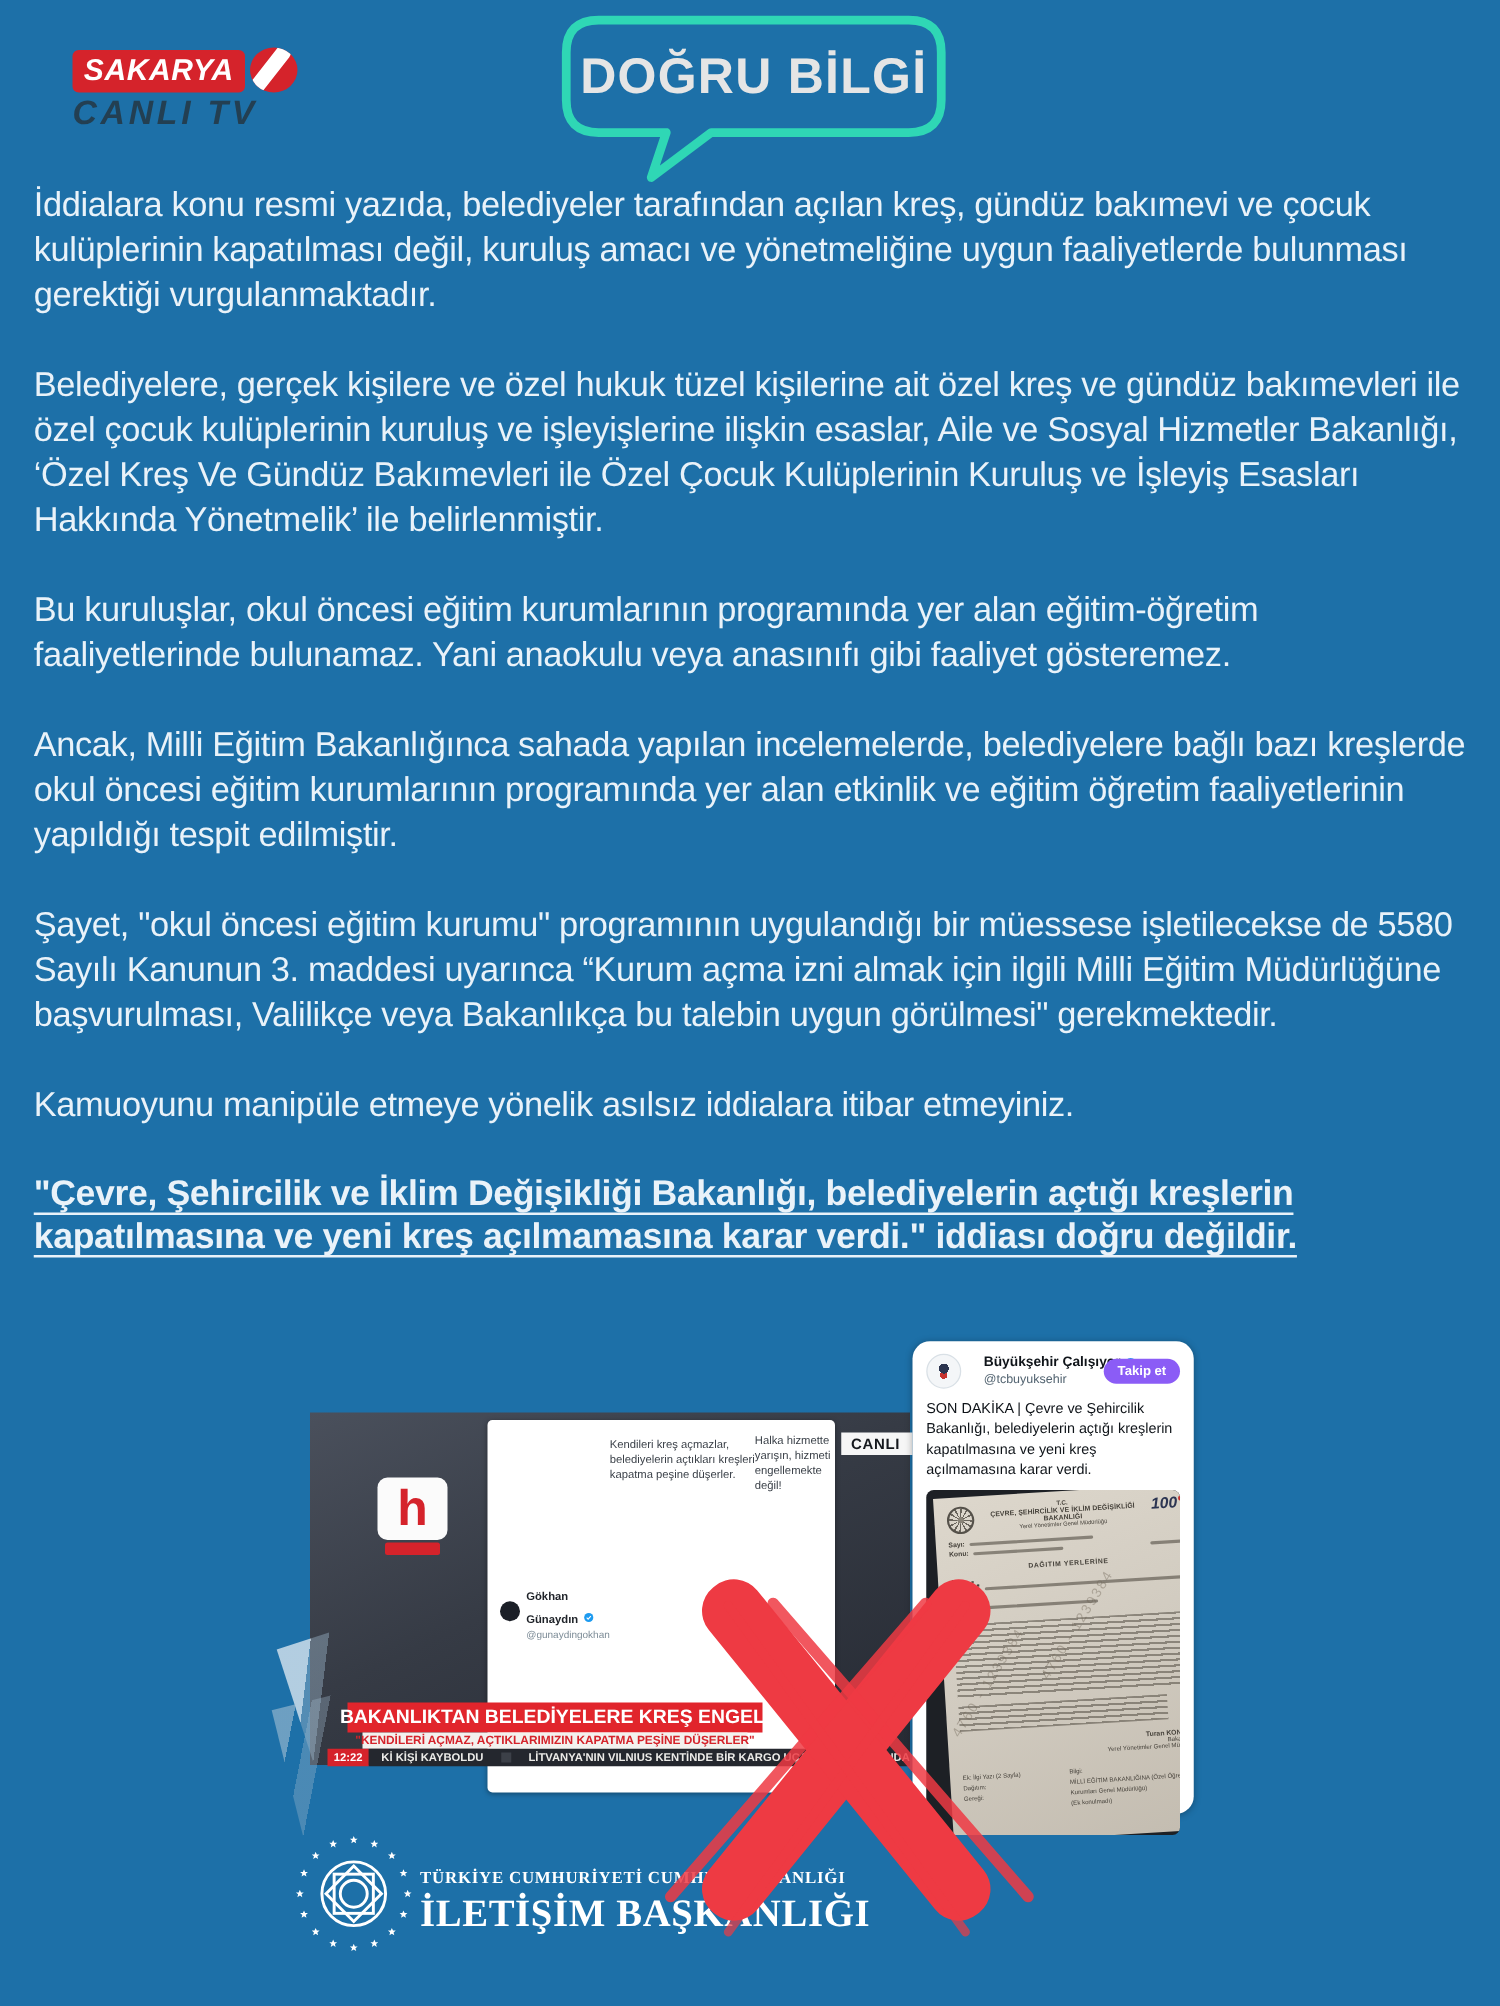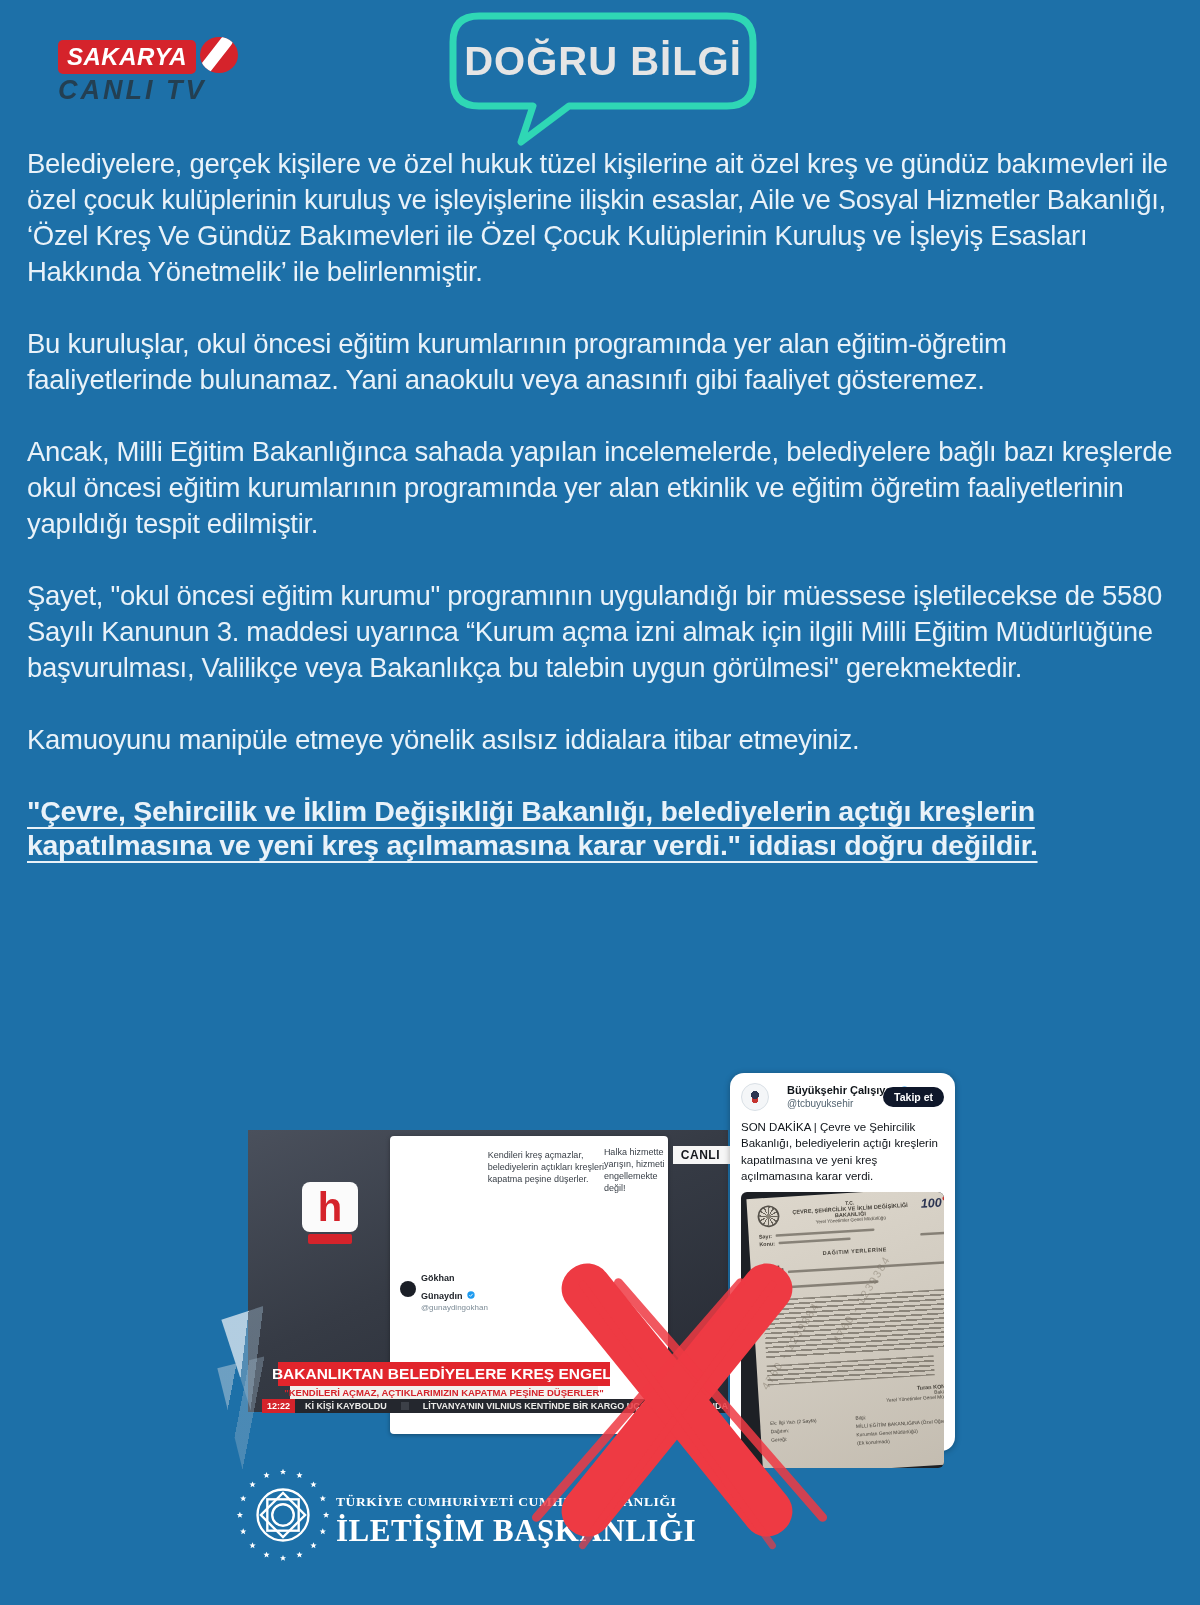--- a/index.html
+++ b/index.html
@@ -1,21 +1,21 @@
 <!DOCTYPE html>
 <html><head>
 <meta charset="utf-8">
 <style>
   html,body{margin:0;padding:0;background:#10425f;}
   .page{position:relative;width:1200px;height:1605px;margin:0 auto;overflow:hidden;
         background:#1d70a8;font-family:"Liberation Sans",sans-serif;}
 
   
   .sakarya{position:absolute;left:58px;top:40px;}
-  .s-row{display:flex;align-items:center;gap:4px;}
+  .s-row{display:flex;align-items:flex-end;gap:4px;}
   .s-box{background:#d5232b;color:#fff;font-weight:bold;font-style:italic;
          font-size:24px;padding:3px 9px;border-radius:5px;letter-spacing:.5px;}
   .s-globe{width:38px;height:36px;border-radius:50%;background:#d5232b;position:relative;overflow:hidden;margin-top:-4px;}
   .s-globe::after{content:"";position:absolute;left:9px;top:-6px;width:12px;height:50px;
          background:#fff;transform:rotate(38deg);border-radius:6px;}
   .s-medya{color:rgba(36,53,64,.82);font-weight:800;font-style:italic;font-size:27px;
          letter-spacing:3px;margin-top:1px;}
 
   .bubble{position:absolute;left:447px;top:10px;width:312px;height:138px;}
   .bubble svg{position:absolute;left:0;top:0;}
@@ -107,21 +107,21 @@
   .rtweet{position:absolute;left:730px;top:1073px;width:225px;height:378px;background:#fff;
       border-radius:14px;box-shadow:0 1px 6px rgba(0,0,0,.3);padding:10px 11px;box-sizing:border-box;}
   .rt-head{display:flex;align-items:center;gap:18px;}
   .rt-avatar{width:26px;height:26px;border-radius:50%;flex:none;border:1px solid #d9e0e6;
       background:radial-gradient(circle at 50% 42%, #2c3550 0 4px, transparent 4px),
                  radial-gradient(circle at 50% 62%, #c5332f 0 3px, transparent 3px),#f4f6f8;}
   .rt-names{line-height:1.2;min-width:0;}
   .rt-name{font-size:11px;font-weight:bold;color:#0f1419;display:flex;align-items:center;gap:3px;white-space:nowrap;}
   .rt-handle{font-size:10px;color:#536471;}
   .badge{width:11px;height:11px;flex:none;}
-  .follow{margin-left:auto;background:#0f172a;color:#fff;font-weight:bold;font-size:10.5px;
+  .follow{margin-left:auto;background:#8b5cf6;color:#fff;font-weight:bold;font-size:10.5px;
       padding:4px 11px;border-radius:999px;border:none;flex:none;cursor:pointer;}
   .rt-text{font-size:11.5px;color:#0f1419;line-height:1.42;margin-top:8px;}
   .docwrap2{margin-top:8px;height:276px;background:#1d2025;border-radius:6px;overflow:hidden;position:relative;}
   .docwrap2 .letter{transform:rotate(-3.5deg) scale(.84);transform-origin:10px 4px;margin:6px 0 0 4px;}
 
   
   .xmark{position:absolute;left:548px;top:1250px;width:258px;height:295px;z-index:40;pointer-events:none;}
   .xs{position:absolute;background:#ee3a43;}
   .xa{left:104px;top:-18px;width:50px;height:336px;border-radius:24px;transform:rotate(39deg);}
   .xb{left:104px;top:-18px;width:50px;height:336px;border-radius:24px;transform:rotate(-39deg);}
@@ -153,20 +153,21 @@
   </div>
 
   <div class="bubble">
     <svg width="312" height="138" viewBox="0 0 312 138">
       <path d="M32 6 H280 Q306 6 306 32 V70 Q306 96 280 96 H122 L74 132 L86 96 H32 Q6 96 6 70 V32 Q6 6 32 6 Z" fill="none" stroke="#2fd7b5" stroke-width="7" stroke-linejoin="round"></path>
     </svg>
     <div class="bubble-label">DOĞRU BİLGİ</div>
   </div>
 
   <div class="bodytext">
+    <p>İddialara konu resmi yazıda, belediyeler tarafından açılan kreş, gündüz bakımevi ve çocuk kulüplerinin kapatılması değil, kuruluş amacı ve yönetmeliğine uygun faaliyetlerde bulunması gerektiği vurgulanmaktadır.</p>
     <p>Belediyelere, gerçek kişilere ve özel hukuk tüzel kişilerine ait özel kreş ve gündüz bakımevleri ile özel çocuk kulüplerinin kuruluş ve işleyişlerine ilişkin esaslar, Aile ve Sosyal Hizmetler Bakanlığı, ‘Özel Kreş Ve Gündüz Bakımevleri ile Özel Çocuk Kulüplerinin Kuruluş ve İşleyiş Esasları Hakkında Yönetmelik’ ile belirlenmiştir.</p>
     <p>Bu kuruluşlar, okul öncesi eğitim kurumlarının programında yer alan eğitim-öğretim faaliyetlerinde bulunamaz. Yani anaokulu veya anasınıfı gibi faaliyet gösteremez.</p>
     <p>Ancak, Milli Eğitim Bakanlığınca sahada yapılan incelemelerde, belediyelere bağlı bazı kreşlerde okul öncesi eğitim kurumlarının programında yer alan etkinlik ve eğitim öğretim faaliyetlerinin yapıldığı tespit edilmiştir.</p>
     <p>Şayet, "okul öncesi eğitim kurumu" programının uygulandığı bir müessese işletilecekse de 5580 Sayılı Kanunun 3. maddesi uyarınca “Kurum açma izni almak için ilgili Milli Eğitim Müdürlüğüne başvurulması, Valilikçe veya Bakanlıkça bu talebin uygun görülmesi" gerekmektedir.</p>
     <p>Kamuoyunu manipüle etmeye yönelik asılsız iddialara itibar etmeyiniz.</p>
     <p class="claim">"Çevre, Şehircilik ve İklim Değişikliği Bakanlığı, belediyelerin açtığı kreşlerin kapatılmasına ve yeni kreş açılmamasına karar verdi." iddiası doğru değildir.</p>
   </div>
 
   <div class="tv">
     <div class="tv-streak1"></div>

